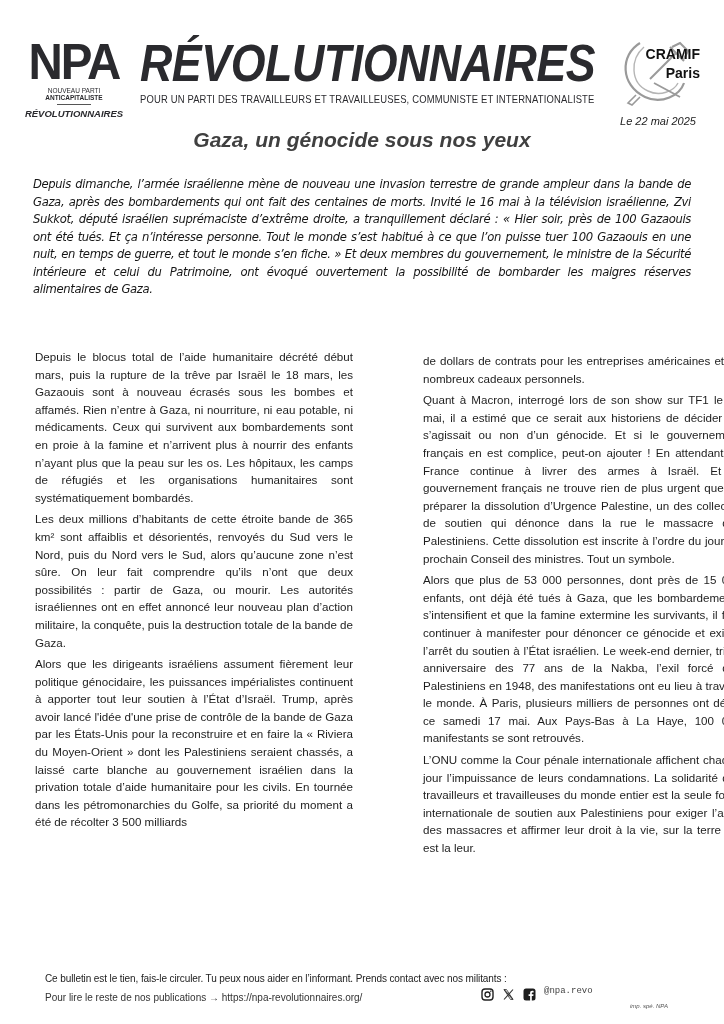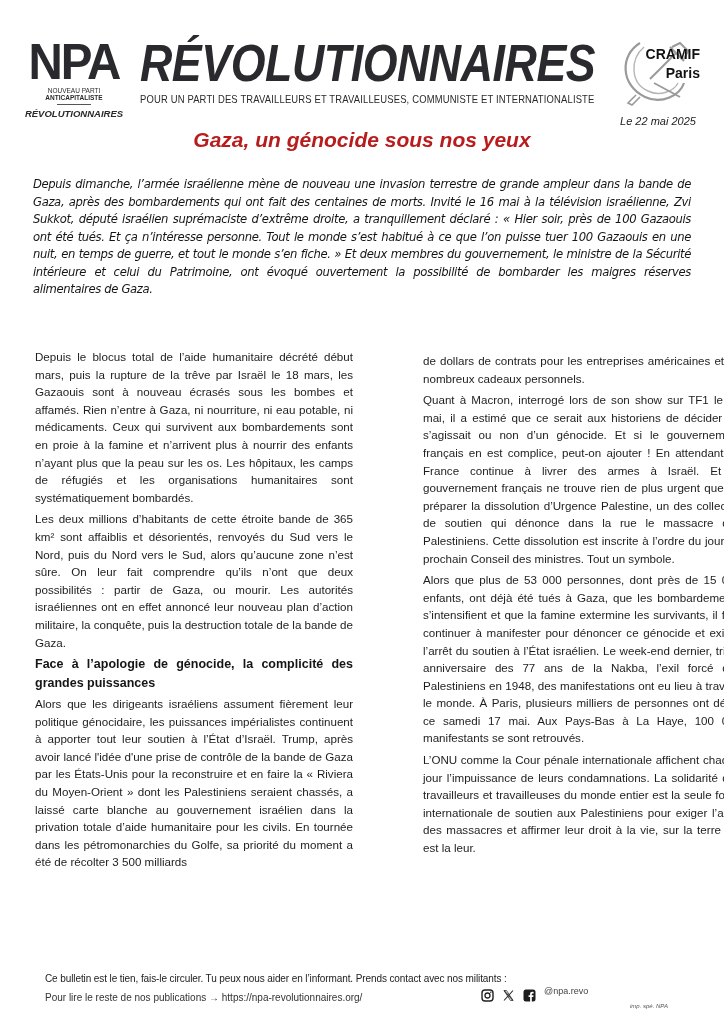--- a/index.html
+++ b/index.html
@@ -11,31 +11,31 @@
   .npa-sub.light { font-weight: normal; }
   .npa-rule { width: 34px; height: 1px; background: #555; margin: 3px auto; }
   .npa-rev { font-size: 9.5px; font-weight: bold; font-style: italic; color: #2a2a2e; }
   .title-block { position: absolute; left: 140px; top: 32px; width: 450px; }
   .big-title { font-family: "Liberation Sans", sans-serif; font-weight: 900; font-style: italic; font-size: 52px; line-height: 56px; letter-spacing: -0.5px; color: #2a2a2e; transform: scaleX(0.86); transform-origin: left center; white-space: nowrap; }
   .tagline { font-family: "Liberation Sans", sans-serif; font-size: 11.5px; line-height: 13px; color: #2a2a2e; white-space: nowrap; transform: scaleX(0.82); transform-origin: left center; margin-top: 2px; letter-spacing: 0.2px; }
   .cramif { position: absolute; left: 610px; top: 32px; width: 90px; height: 70px; }
   .cramif svg { position: absolute; left: 0; top: 0; }
   .cramif-text { position: absolute; left: 0; top: 10px; width: 90px; text-align: right; font-size: 14px; font-weight: bold; line-height: 19px; color: #111; }
   .date { position: absolute; left: 598px; top: 112px; width: 120px; text-align: center; font-style: italic; font-size: 11px; color: #222; }
-  .headline { position: absolute; left: 0; top: 128px; width: 724px; text-align: center; font-size: 21px; font-weight: bold; font-style: italic; color: #b91c1c; }
+  .headline { position: absolute; left: 0; top: 128px; width: 724px; text-align: center; font-size: 21px; font-weight: bold; font-style: italic; color: #404040; }
   .chapo { position: absolute; left: 33px; top: 176px; width: 658px; font-family: "DejaVu Sans", sans-serif; font-style: italic; font-size: 11.6px; line-height: 17.5px; text-align: justify; color: #151515; letter-spacing: -0.35px; }
   .col { position: absolute; top: 350px; width: 318px; font-size: 11.6px; line-height: 17.6px; text-align: justify; color: #1d1d1d; }
   .col.left { left: 35px; top: 348px; }
   .col.right { left: 388px; top: 352px; margin-left: 35px; }
   .col h2 { font-size: 12.5px; font-weight: bold; margin: 0 0 2px 0; line-height: 19px; color: #151515; }
   .col p { margin: 0 0 4px 0; }
   .footer { position: absolute; left: 45px; top: 973px; width: 670px; }
   .footer-bold { font-size: 10px; font-weight: normal; color: #222; letter-spacing: -0.1px; }
   .footer-line { font-size: 10px; color: #333; margin-top: 8px; white-space: nowrap; }
-  .socials { position: absolute; left: 436px; top: 15px; display: flex; align-items: center; gap: 8px; }
+  .socials { position: absolute; left: 436px; top: 15px; display: flex; align-items: center; gap: 8px; font-family: Liberation Mono, monospace; }
   .social-icon { width: 13px; height: 13px; display: inline-block; }
   .handle { font-size: 9px; color: #444; position: relative; top: -4px; }
   .imp { position: absolute; left: 630px; top: 1003px; font-size: 6px; font-style: italic; color: #555; }
 </style>
 </head>
 <body>
 
 <div class="masthead">
   <div class="npa-logo">
     <div class="npa-big">NPA</div>
@@ -66,21 +66,20 @@
   <div class="date">Le 22 mai 2025</div>
 </div>
 
 <div class="headline">Gaza, un génocide sous nos yeux</div>
 
 <div class="chapo">Depuis dimanche, l’armée israélienne mène de nouveau une invasion terrestre de grande ampleur dans la bande de Gaza, après des bombardements qui ont fait des centaines de morts. Invité le 16 mai à la télévision israélienne, Zvi Sukkot, député israélien suprémaciste d’extrême droite, a tranquillement déclaré : « Hier soir, près de 100 Gazaouis ont été tués. Et ça n’intéresse personne. Tout le monde s’est habitué à ce que l’on puisse tuer 100 Gazaouis en une nuit, en temps de guerre, et tout le monde s’en fiche. » Et deux membres du gouvernement, le ministre de la Sécurité intérieure et celui du Patrimoine, ont évoqué ouvertement la possibilité de bombarder les maigres réserves alimentaires de Gaza.</div>
 
 <div class="col left">
   <p>Depuis le blocus total de l’aide humanitaire décrété début mars, puis la rupture de la trêve par Israël le 18 mars, les Gazaouis sont à nouveau écrasés sous les bombes et affamés. Rien n’entre à Gaza, ni nourriture, ni eau potable, ni médicaments. Ceux qui survivent aux bombardements sont en proie à la famine et n’arrivent plus à nourrir des enfants n’ayant plus que la peau sur les os. Les hôpitaux, les camps de réfugiés et les organisations humanitaires sont systématiquement bombardés.</p>
   <p>Les deux millions d’habitants de cette étroite bande de 365 km² sont affaiblis et désorientés, renvoyés du Sud vers le Nord, puis du Nord vers le Sud, alors qu’aucune zone n’est sûre. On leur fait comprendre qu’ils n’ont que deux possibilités : partir de Gaza, ou mourir. Les autorités israéliennes ont en effet annoncé leur nouveau plan d’action militaire, la conquête, puis la destruction totale de la bande de Gaza.</p>
-  <h2>Face à l’apologie de génocide, la complicité des grandes puissances</h2>
   <p>Alors que les dirigeants israéliens assument fièrement leur politique génocidaire, les puissances impérialistes continuent à apporter tout leur soutien à l’État d’Israël. Trump, après avoir lancé l'idée d'une prise de contrôle de la bande de Gaza par les États-Unis pour la reconstruire et en faire la « Riviera du Moyen-Orient » dont les Palestiniens seraient chassés, a laissé carte blanche au gouvernement israélien dans la privation totale d’aide humanitaire pour les civils. En tournée dans les pétromonarchies du Golfe, sa priorité du moment a été de récolter 3 500 milliards</p>
 </div>
 
 <div class="col right">
   <p>de dollars de contrats pour les entreprises américaines et de nombreux cadeaux personnels.</p>
   <p>Quant à Macron, interrogé lors de son show sur TF1 le 13 mai, il a estimé que ce serait aux historiens de décider s’il s’agissait ou non d’un génocide. Et si le gouvernement français en est complice, peut-on ajouter ! En attendant, la France continue à livrer des armes à Israël. Et le gouvernement français ne trouve rien de plus urgent que de préparer la dissolution d’Urgence Palestine, un des collectifs de soutien qui dénonce dans la rue le massacre des Palestiniens. Cette dissolution est inscrite à l’ordre du jour du prochain Conseil des ministres. Tout un symbole.</p>
   <p>Alors que plus de 53 000 personnes, dont près de 15 000 enfants, ont déjà été tués à Gaza, que les bombardements s’intensifient et que la famine extermine les survivants, il faut continuer à manifester pour dénoncer ce génocide et exiger l’arrêt du soutien à l’État israélien. Le week-end dernier, triste anniversaire des 77 ans de la Nakba, l’exil forcé des Palestiniens en 1948, des manifestations ont eu lieu à travers le monde. À Paris, plusieurs milliers de personnes ont défilé ce samedi 17 mai. Aux Pays-Bas à La Haye, 100 000 manifestants se sont retrouvés.</p>
   <p>L’ONU comme la Cour pénale internationale affichent chaque jour l’impuissance de leurs condamnations. La solidarité des travailleurs et travailleuses du monde entier est la seule force internationale de soutien aux Palestiniens pour exiger l’arrêt des massacres et affirmer leur droit à la vie, sur la terre qui est la leur.</p>
 </div>
 

